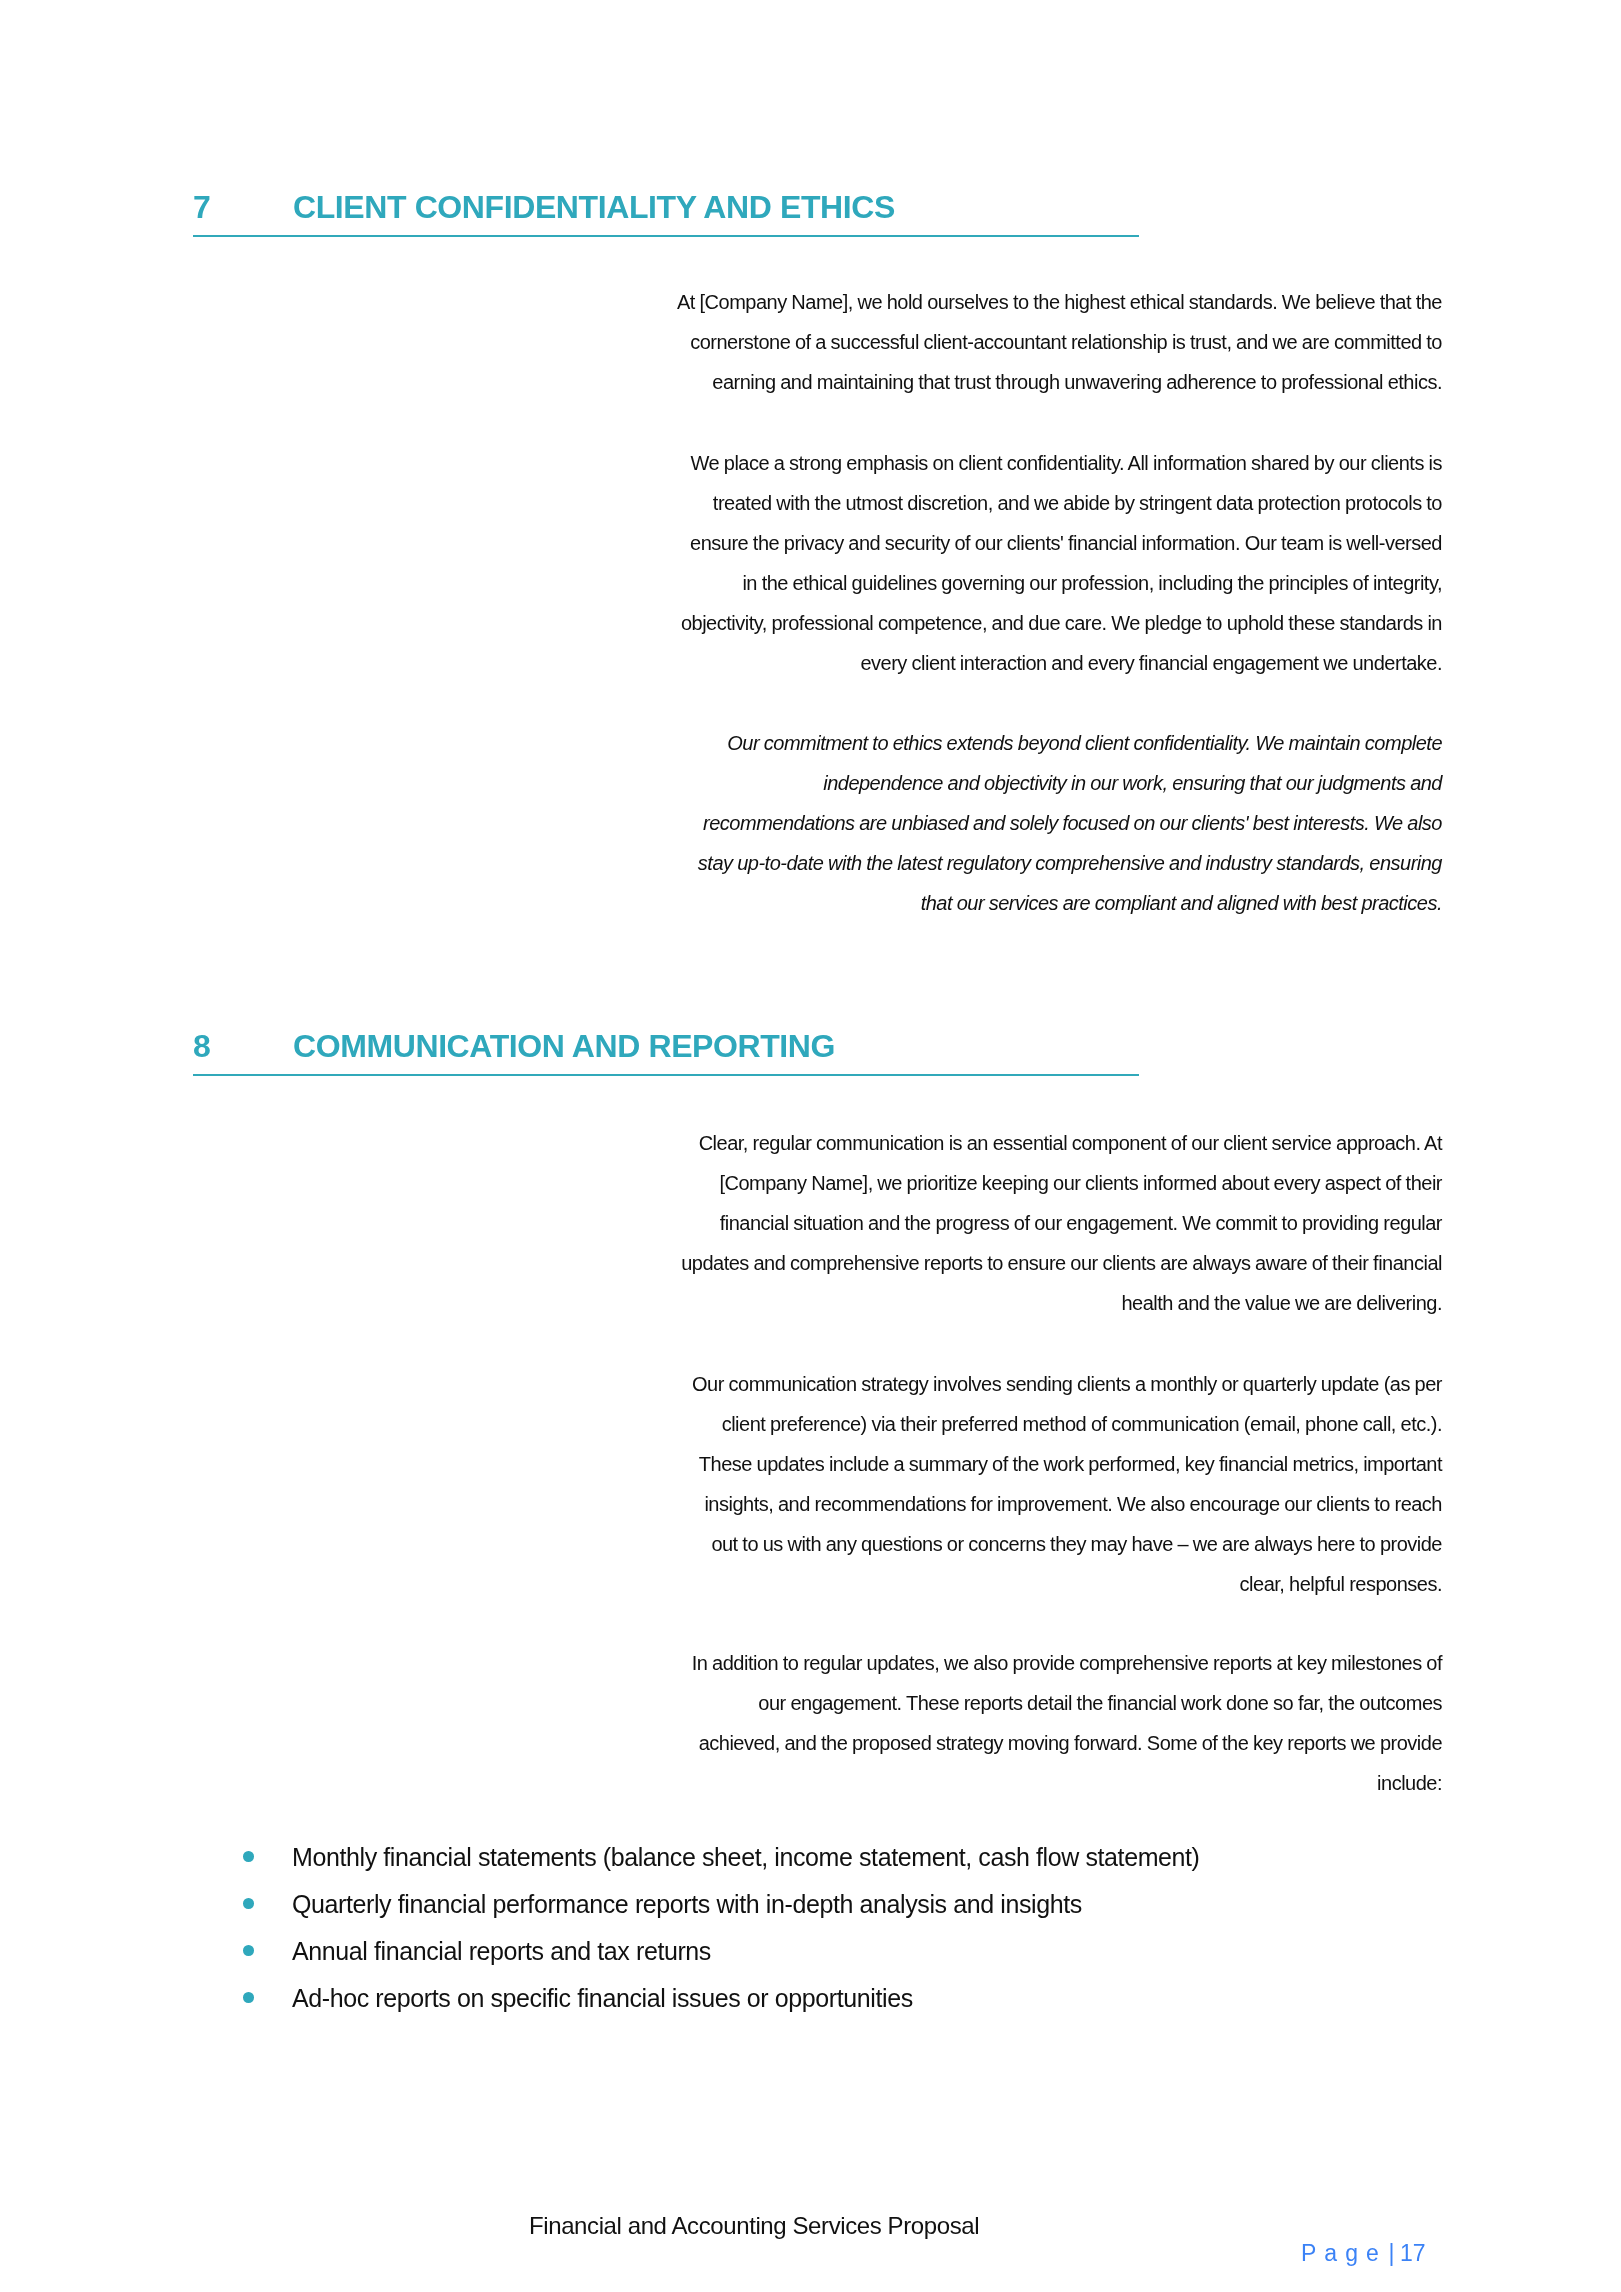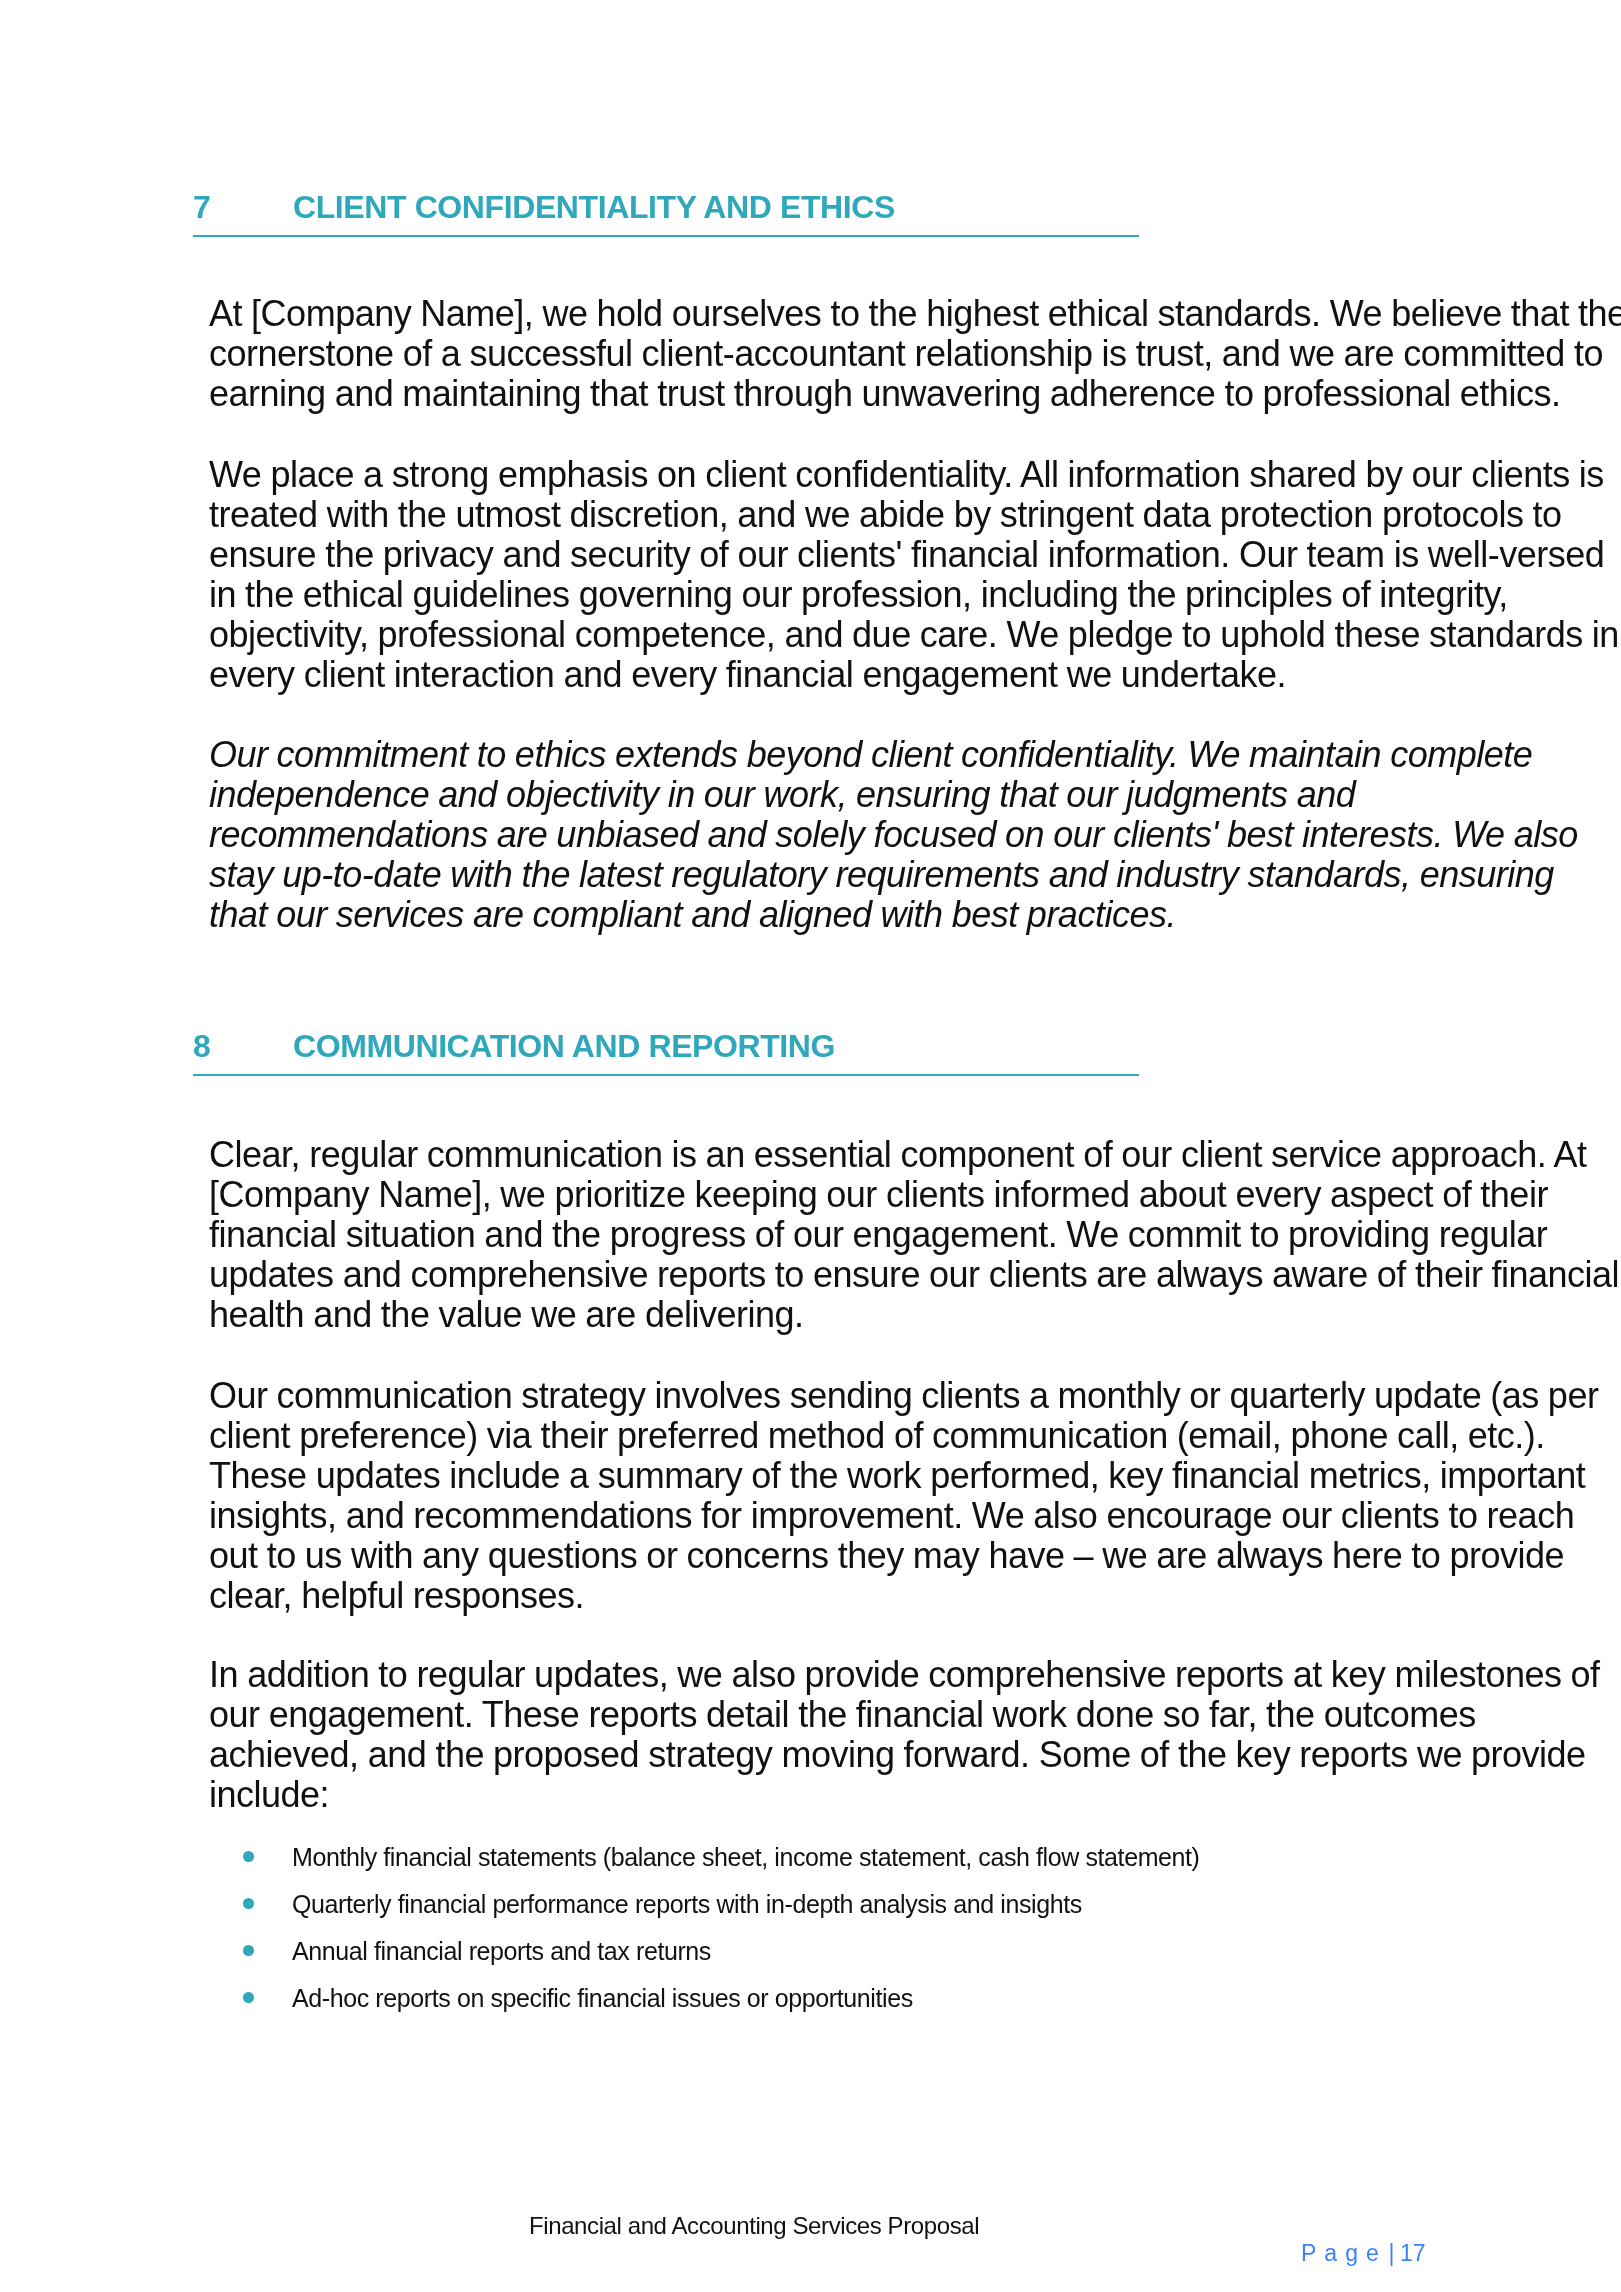--- a/index.html
+++ b/index.html
@@ -34,25 +34,26 @@
     .section-heading .title {
       position: absolute;
       left: 100px;
       bottom: 9px;
       white-space: nowrap;
     }
     .para {
       position: absolute;
       left: 193px;
       width: 1245px;
-      font-size: 36px;
+      font-size: 20px;
       line-height: 40px;
-      margin: 16px;
+      margin: 4px;
       letter-spacing: -0.5px;
       word-spacing: -0.4px;
+      text-align: right;
     }
     .para .line {
       display: block;
       white-space: nowrap;
     }
     .bullet-list {
       position: absolute;
       left: 193px;
       top: 1838px;
       margin: 0;
@@ -130,21 +131,21 @@
   <span class="line">ensure the privacy and security of our clients' financial information. Our team is well-versed</span>
   <span class="line">in the ethical guidelines governing our profession, including the principles of integrity,</span>
   <span class="line">objectivity, professional competence, and due care. We pledge to uphold these standards in</span>
   <span class="line">every client interaction and every financial engagement we undertake.</span>
 </p>
 
 <p class="para" style="top:719px;font-style:italic;">
   <span class="line">Our commitment to ethics extends beyond client confidentiality. We maintain complete</span>
   <span class="line">independence and objectivity in our work, ensuring that our judgments and</span>
   <span class="line">recommendations are unbiased and solely focused on our clients' best interests. We also</span>
-  <span class="line">stay up-to-date with the latest regulatory requirements and industry standards, ensuring</span>
+  <span class="line">stay up-to-date with the latest regulatory comprehensive and industry standards, ensuring</span>
   <span class="line">that our services are compliant and aligned with best practices.</span>
 </p>
 
 <div class="section-heading" style="top:1031px;">
   <span class="num">8</span>
   <span class="title">COMMUNICATION AND REPORTING</span>
 </div>
 
 <p class="para" style="top:1119px;">
   <span class="line">Clear, regular communication is an essential component of our client service approach. At</span>

